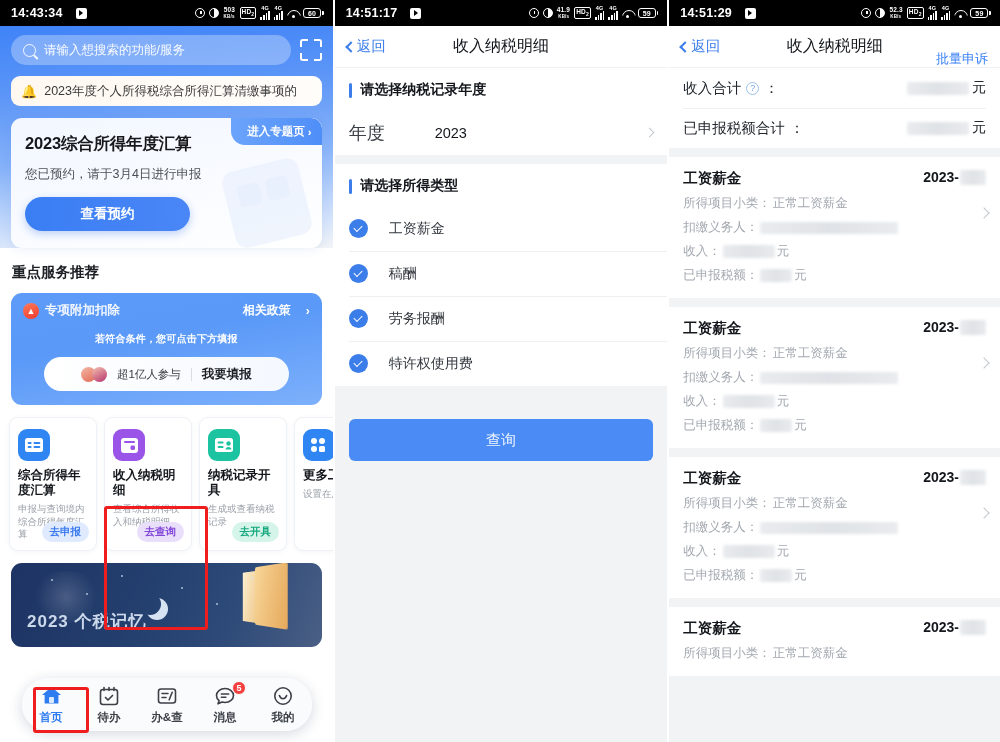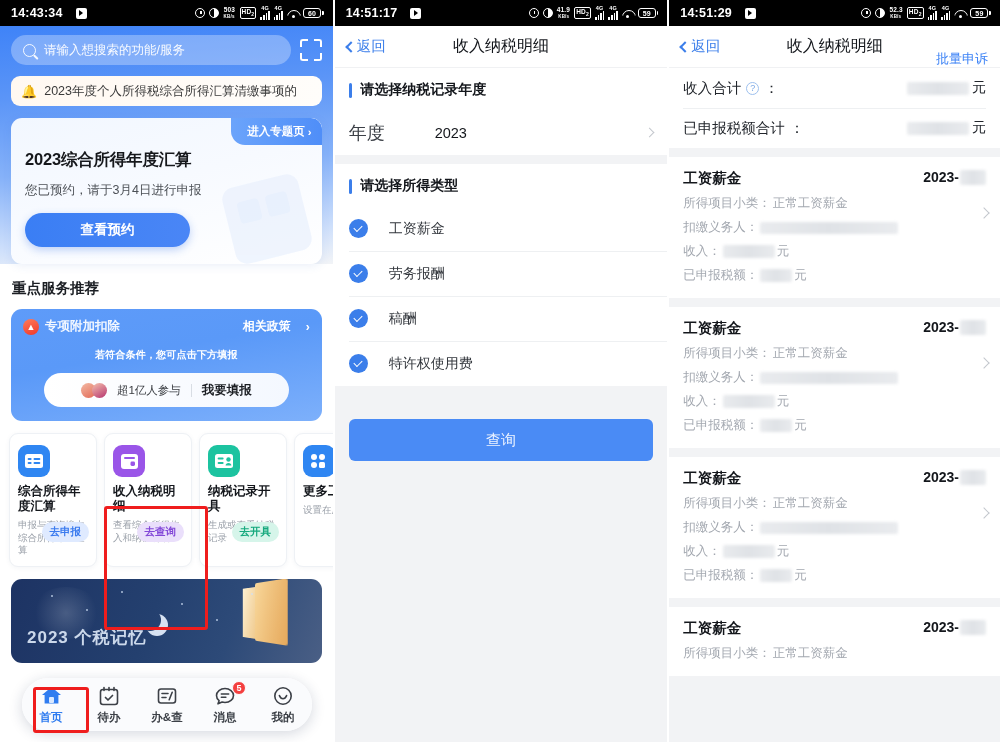--- a/index.html
+++ b/index.html
@@ -89,21 +89,21 @@
     margin-top: 11px; height: 30px; border-radius: 9px;
     background: linear-gradient(90deg,#fff8f1,#fffdfa);
     display:flex; align-items:center; gap:7px; padding: 0 10px; overflow:hidden;
   }
   .bell { font-size:13px; color:#f4553a; flex:0 0 auto; line-height:1; }
   .notice-txt { font-size:12.5px; color:#3a3a3a; white-space:nowrap; }
 
   .hero-card {
     margin-top: 12px; border-radius: 11px; position: relative;
     background: linear-gradient(165deg,#f2f7ff 0%,#f7faff 45%,#ffffff 100%);
-    padding: 31px 14px 17px; overflow:hidden;
+    padding: 15px 14px 17px; overflow:hidden;
     box-shadow: 0 2px 10px rgba(60,110,200,.10);
   }
   .hero-tag {
     position:absolute; right:0; top:0; height:27px; padding: 0 10px 0 16px;
     background: linear-gradient(90deg,#6ba4fb,#4f8ef8);
     border-radius: 0 11px 0 14px; display:flex; align-items:center; gap:3px;
     color:#fff; font-size:11.5px; font-weight:bold;
   }
   .hero-h1 { font-size:16.5px; font-weight:bold; color:#16181c; letter-spacing:-.2px; }
   .hero-sub { font-size:12.5px; color:#4c5056; margin-top:11px; }
@@ -157,21 +157,21 @@
   .cards { display:flex; gap:7px; padding: 12px 9px 0; }
   .scard {
     flex: 0 0 auto; width:88px; border-radius:9px; background:#fff;
     border:1px solid #eef1f5; padding: 11px 8px 9px; min-height:118px;
     box-shadow: 0 1px 5px rgba(30,50,90,.05); position:relative;
   }
   .scard.w4 { width:78px; }
   .sc-ico { width:32px; height:32px; border-radius:9px; display:flex; align-items:center; justify-content:center; }
   .sc-name { margin-top:7px; font-size:12.5px; font-weight:bold; color:#14171c; line-height:15px; }
   .sc-desc { margin-top:5px; font-size:9.5px; color:#9aa0a9; line-height:12.5px; }
-  .sc-cta { position:absolute; right:7px; bottom:24px; font-size:10.5px; padding: 3px 8px; border-radius:10px; font-weight:bold; }
+  .sc-cta { position:absolute; right:7px; bottom:8px; font-size:10.5px; padding: 3px 8px; border-radius:10px; font-weight:bold; }
   .cta-blue { background:#dfeaff; color:#3b7bef; }
   .cta-purple { background:#eadffb; color:#8348d8; }
   .cta-green { background:#d6f5ea; color:#17a97e; }
   .highlight-box {
     position:absolute; left:104px; top:506px; width:104px; height:124px;
     border:3px solid #ef1d1d; border-radius:3px; pointer-events:none; z-index:20;
   }
 
   .bottom-banner {
     margin: 12px 11px 0; height: 84px; border-radius: 11px; overflow:hidden;
@@ -582,25 +582,25 @@
         <span class="bluebar"></span>
         <span class="grp-title">请选择所得类型</span>
       </div>
 
       <div class="row">
         <span class="check"></span>
         <span class="opt-label">工资薪金</span>
       </div>
       <div class="row">
         <span class="check"></span>
-        <span class="opt-label">劳务报酬</span>
+        <span class="opt-label">稿酬</span>
       </div>
       <div class="row">
         <span class="check"></span>
-        <span class="opt-label">稿酬</span>
+        <span class="opt-label">劳务报酬</span>
       </div>
       <div class="row">
         <span class="check"></span>
         <span class="opt-label">特许权使用费</span>
       </div>
 
       <div class="gap"></div>
       <div class="query-btn">查询</div>
     </div>
   </div>

